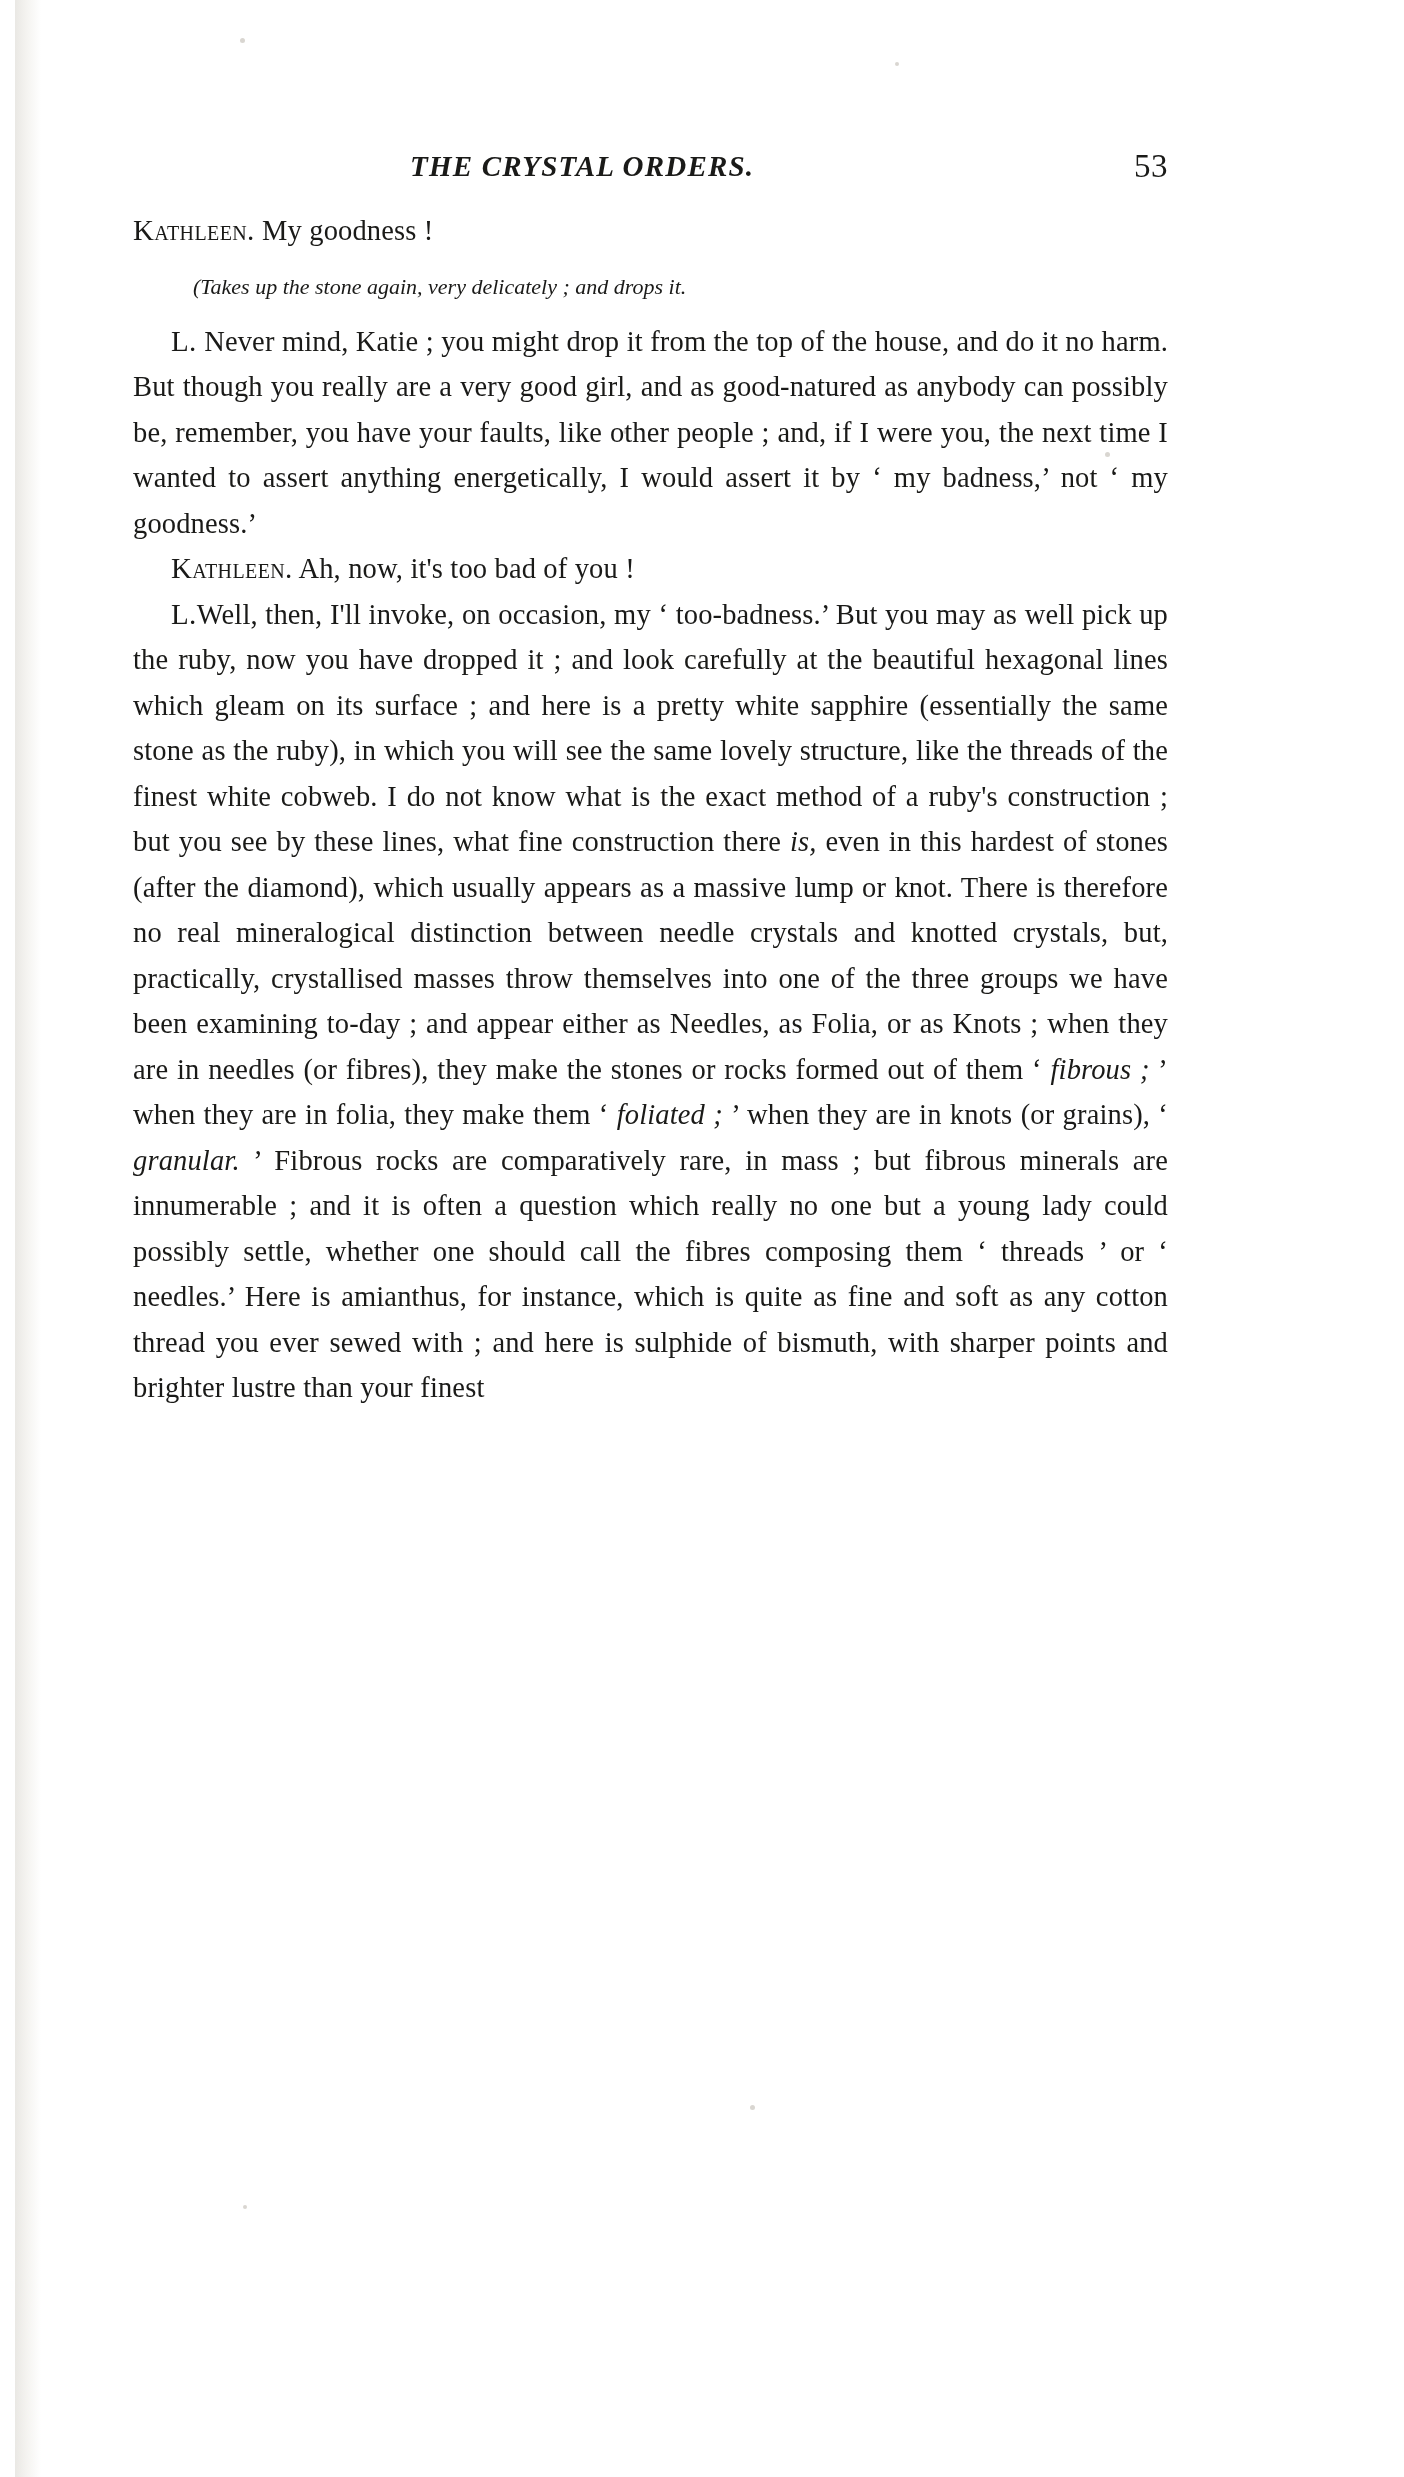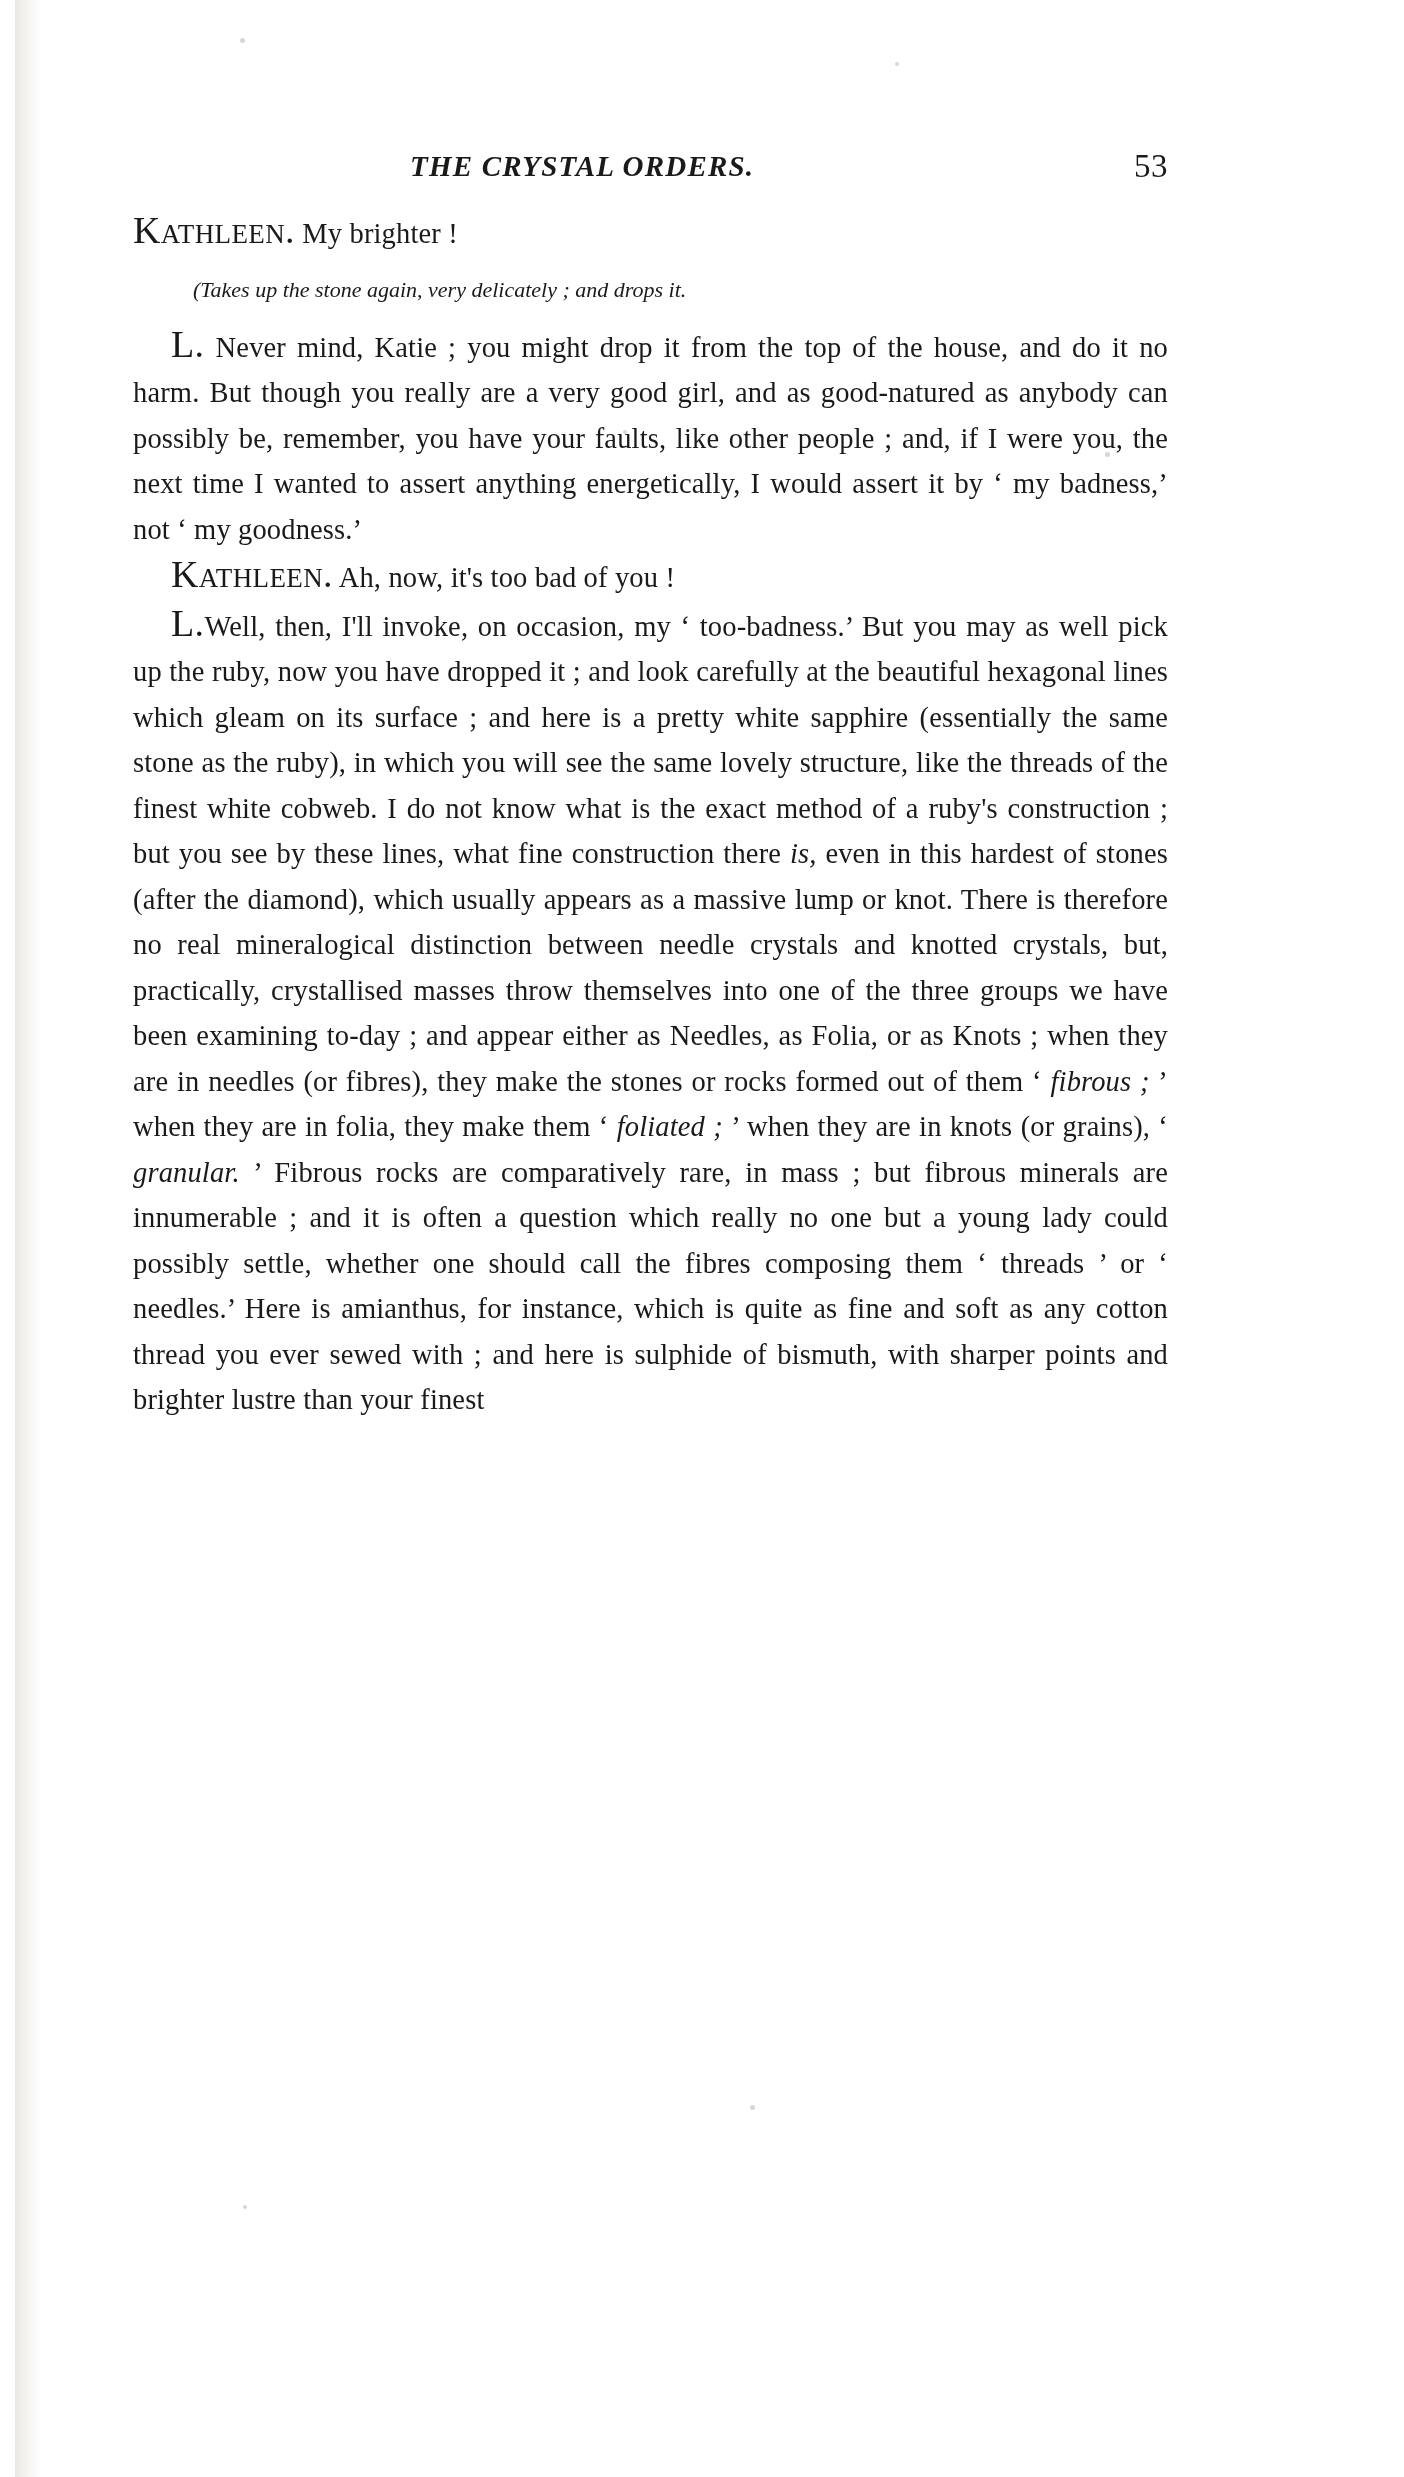--- a/index.html
+++ b/index.html
@@ -87,21 +87,21 @@
     font-style: italic;
     font-size: 22px;
     line-height: 45px;
     margin-left: 60px;
     width: 920px;
     text-align: justify;
   }
 
   .sc {
     font-variant: small-caps;
-    font-size: 38px;
+    font-size: 29px;
     letter-spacing: 0.4px;
   }
   i { font-style: italic; }
 
   .line { display: block; }
 </style>
 </head>
 <body>
 
 <div class="page">
@@ -117,21 +117,21 @@
   <div class="content">
 
     <div class="runhead">
       <span class="title">THE CRYSTAL ORDERS.</span>
       <span class="folio">53</span>
     </div>
 
 
     <p class="para">
       <span class="sc">Kathleen.</span>
-      <span>My brighter !</span>
+      <span>My goodness !</span>
     </p>
 
     <div class="block-gap"></div>
 
     <div class="stage">
       <span class="line">(Takes up the stone again, very delicately ; and drops it.</span>
     </div>
 
     <div class="block-gap"></div>
 

